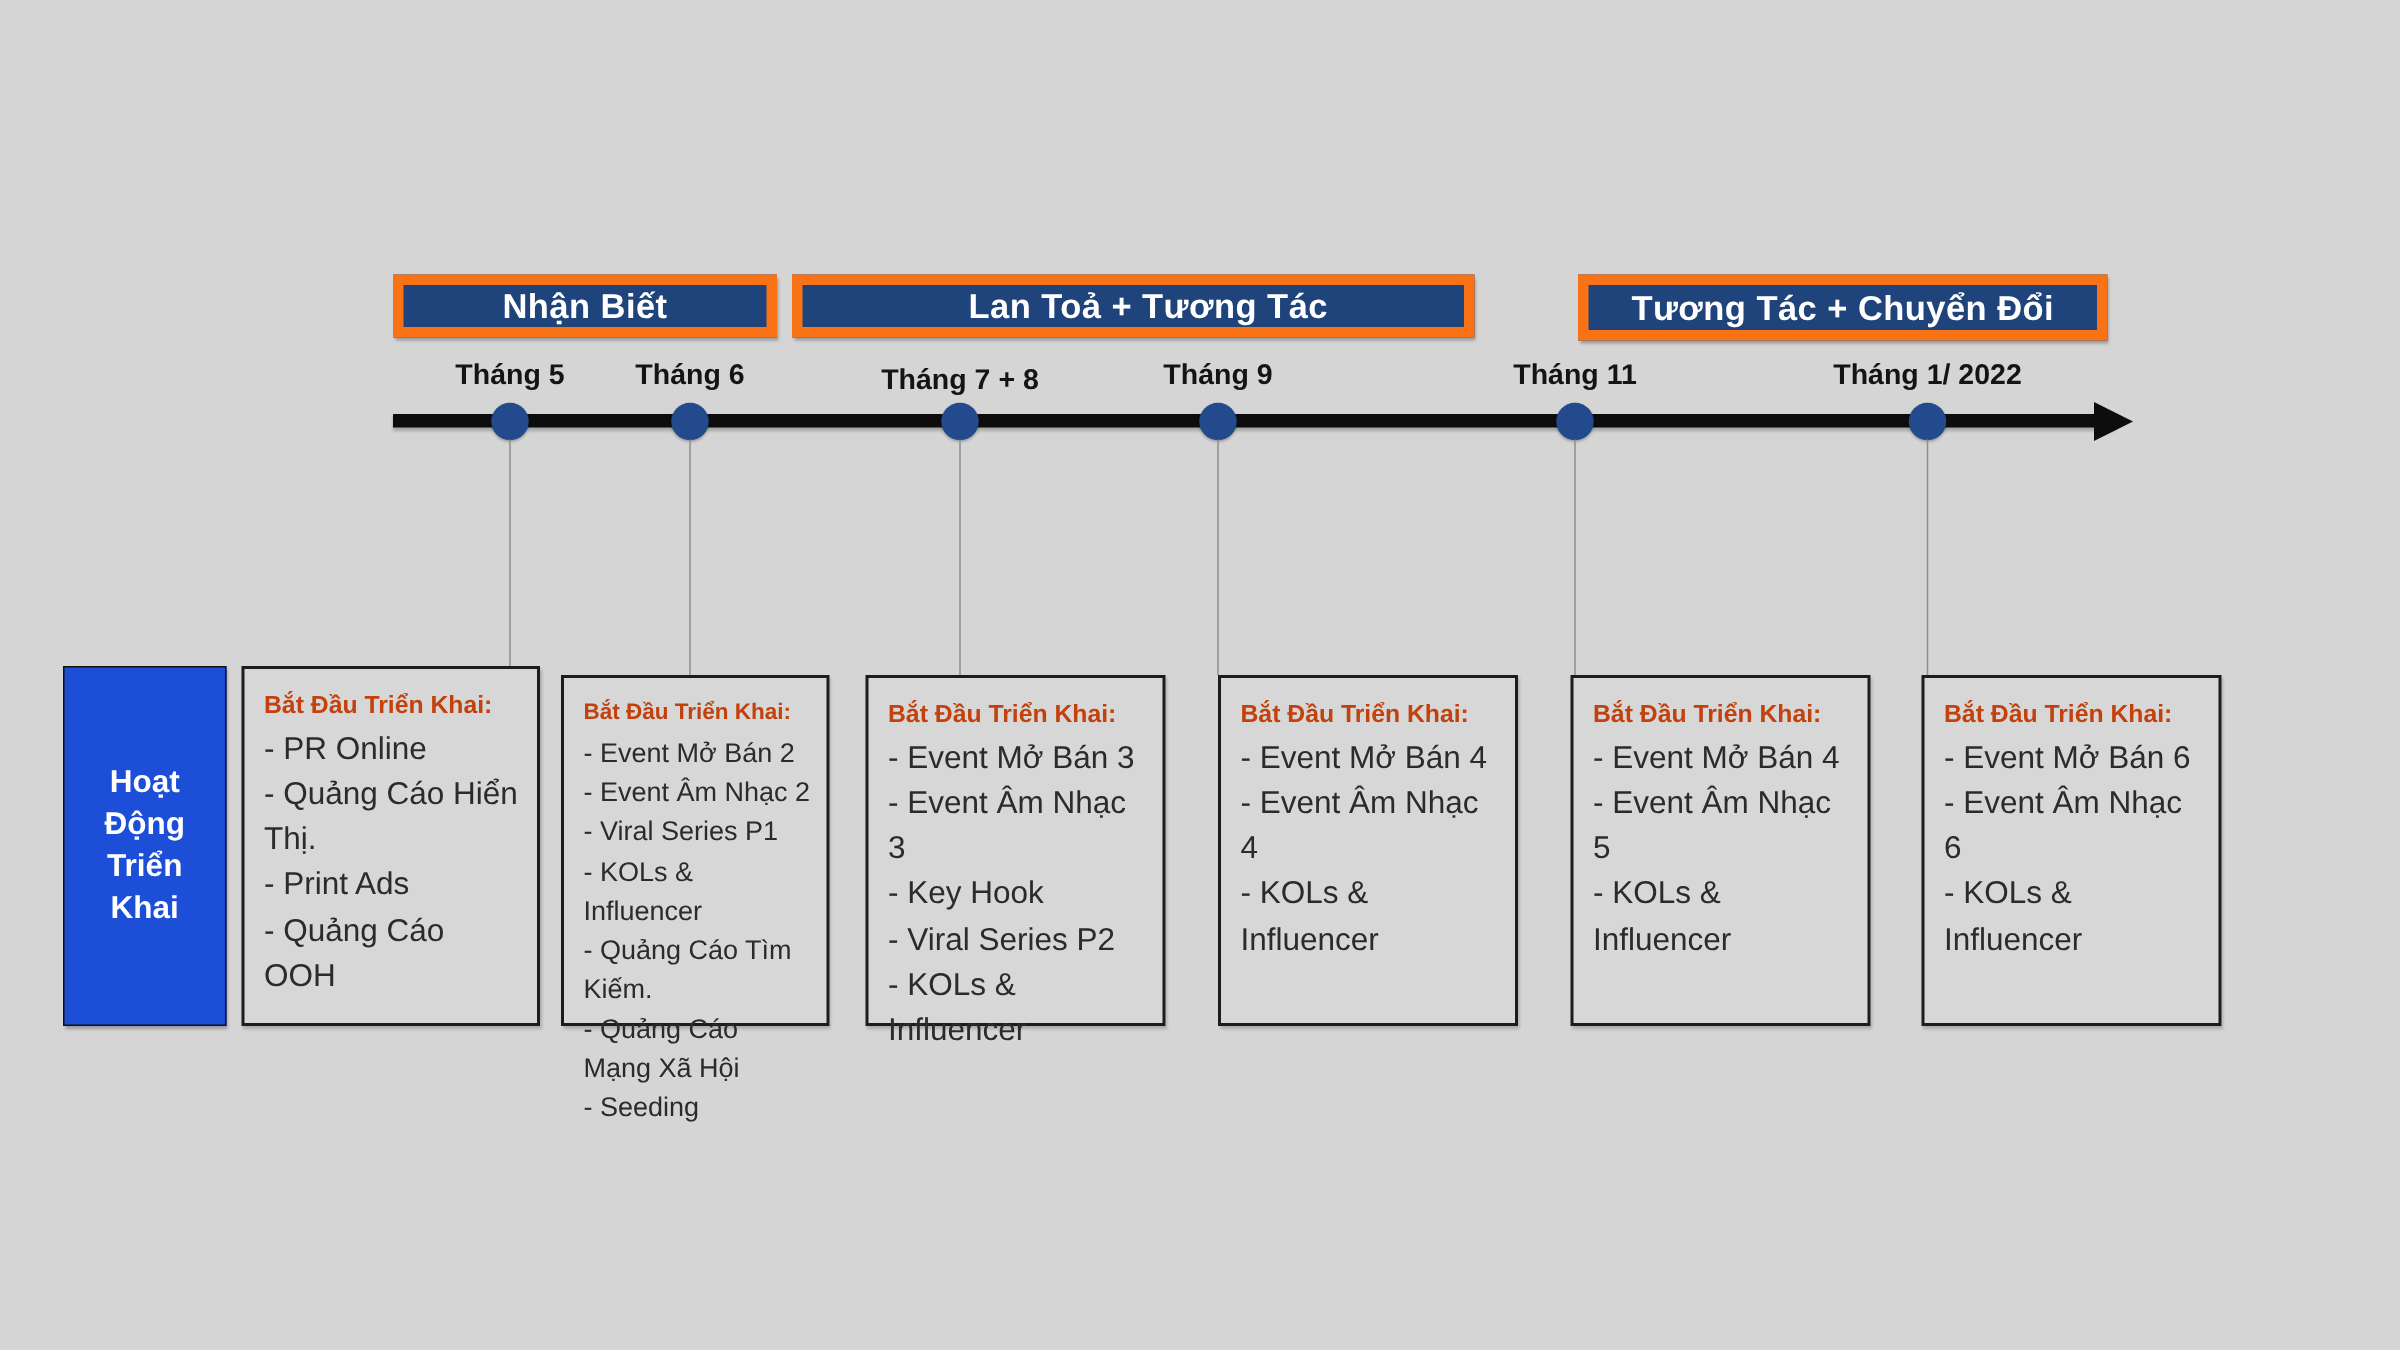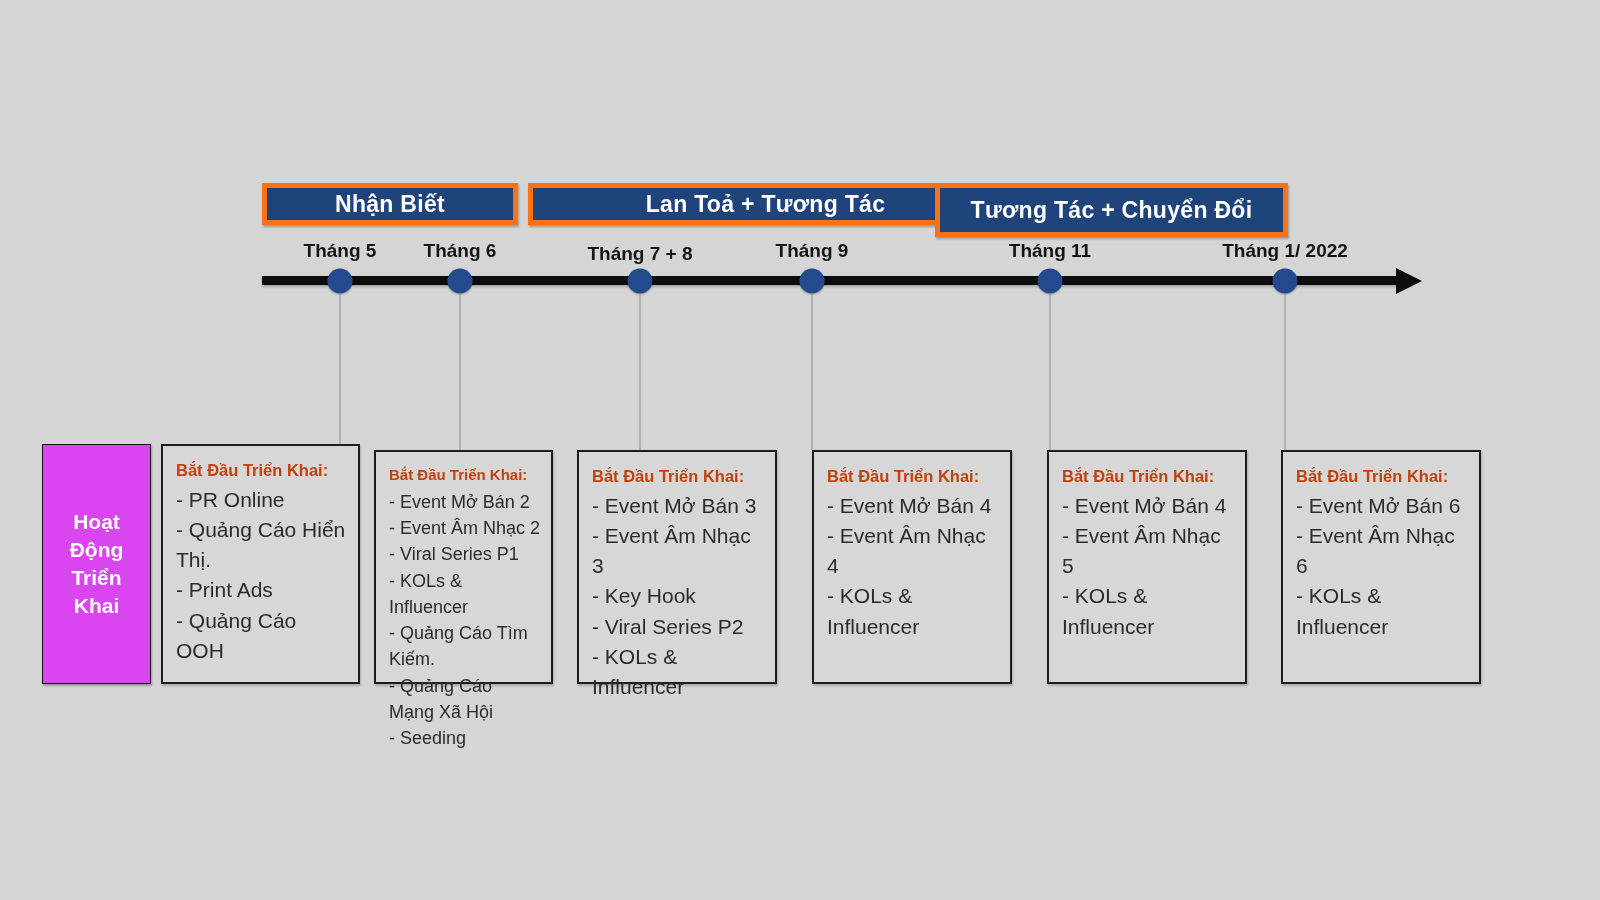--- a/index.html
+++ b/index.html
@@ -20,21 +20,21 @@
     inset: 0;
     width: 1600px;
     height: 900px;
   }
 
   
   .phase-bar {
     position: absolute;
     box-sizing: border-box;
     background: #1f447b;
-    border: 5px solid #f97316;
+    border: 7px solid #f97316;
     color: #ffffff;
     font-weight: bold;
     font-size: 23px;
     letter-spacing: .3px;
     display: flex;
     align-items: center;
     justify-content: center;
     text-align: center;
     box-shadow: 1px 2px 2px rgba(0,0,0,.28);
   }
@@ -86,21 +86,21 @@
   }
 
   
   #activity-label-box {
     position: absolute;
     left: 42px;
     top: 444px;
     width: 109px;
     height: 240px;
     box-sizing: border-box;
-    background: #d946ef;
+    background: #1d4ed8;
     border: 1px solid #111111;
     color: #ffffff;
     font-weight: bold;
     font-size: 21px;
     line-height: 1.33;
     display: flex;
     align-items: center;
     justify-content: center;
     text-align: center;
     box-shadow: 1px 2px 2px rgba(0,0,0,.28);
@@ -133,21 +133,21 @@
   .content-box.dense .box-item { font-size: 18px; line-height: 1.46; }
 </style>
 </head>
 <body>
 
 <div id="canvas">
 
   <div id="phase-bars">
       <div class="phase-bar" style="left: 262px; top: 183px; width: 256px; height: 42px;">Nhận Biết</div>
       <div class="phase-bar" style="left: 528px; top: 183px; width: 455px; height: 42px; padding-left: 20px;">Lan Toả + Tương Tác</div>
-      <div class="phase-bar" style="left: 935px; top: 183px; width: 353px; height: 54px;">Tương Tác + Chuyển Đổi</div>
+      <div class="phase-bar" style="left: 1052px; top: 183px; width: 353px; height: 44px;">Tương Tác + Chuyển Đổi</div>
     </div>
 
   <div id="axis-line"></div>
   <div id="axis-arrow"></div>
 
   <div id="milestones">
       <div class="month-label" style="left: 340px; top: 240px;">Tháng 5</div>
       <div class="axis-dot" style="left: 340px; top: 281px;"></div>
       <div class="connector" style="left: 340px; top: 293px; height: 157px;"></div>
       <div class="month-label" style="left: 460px; top: 240px;">Tháng 6</div>

